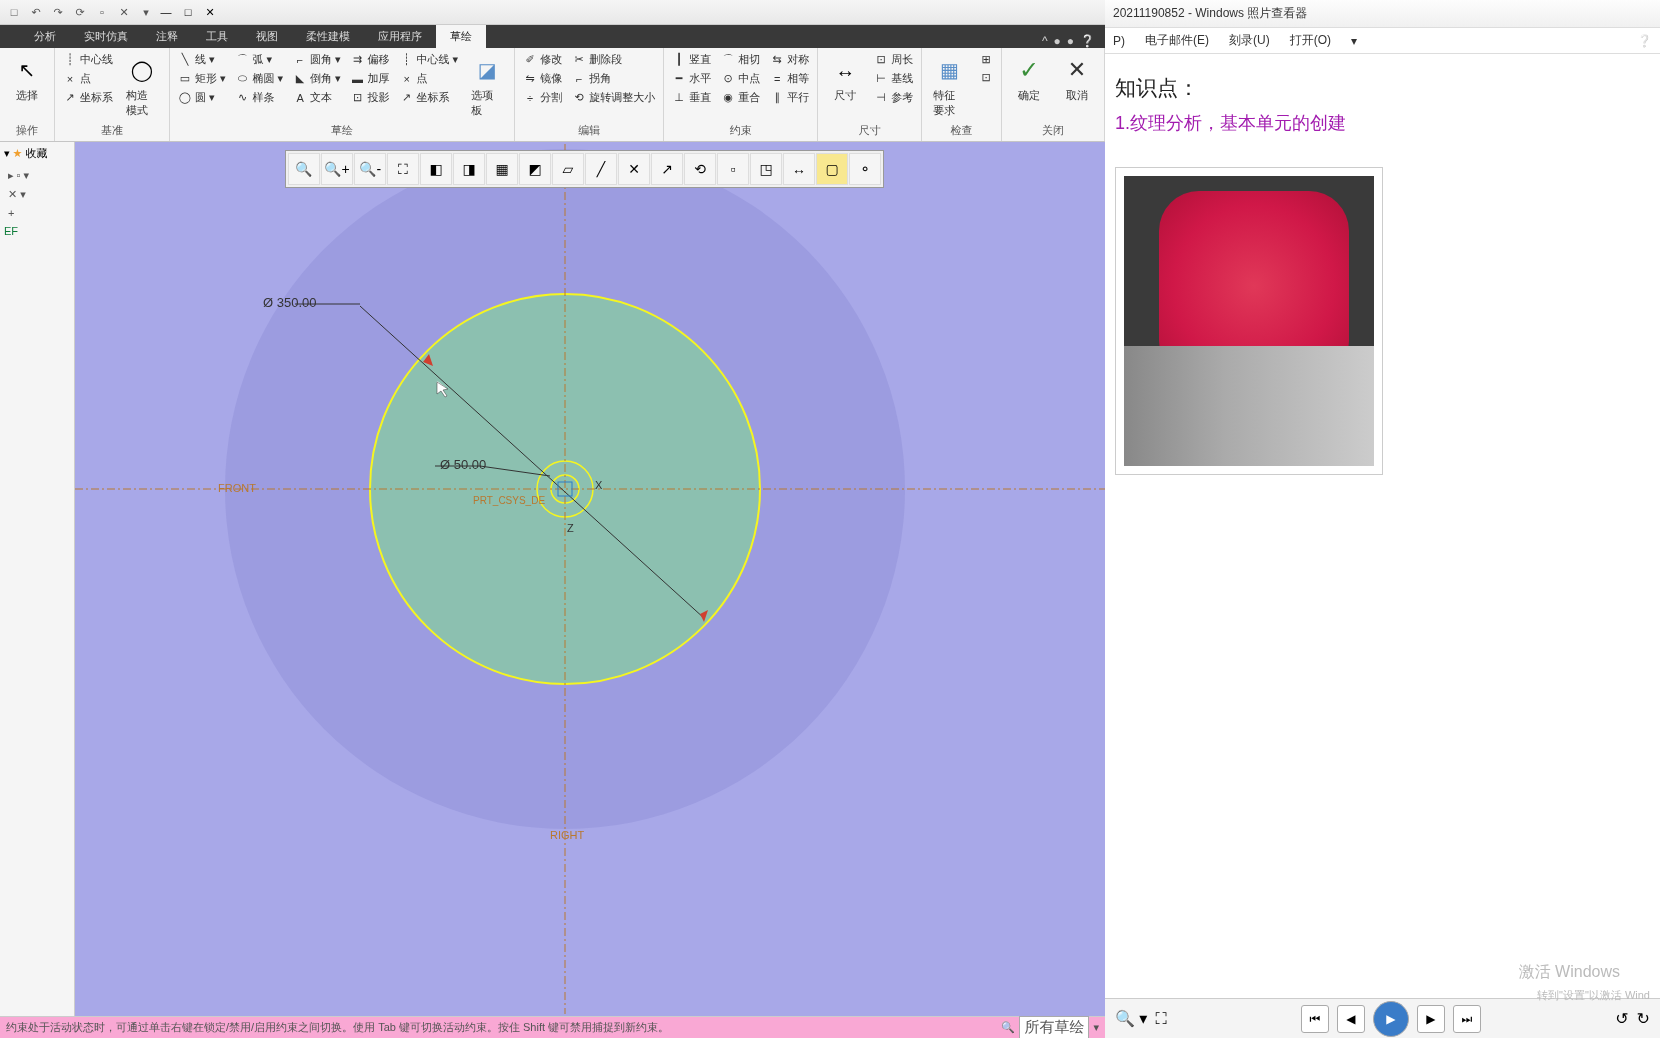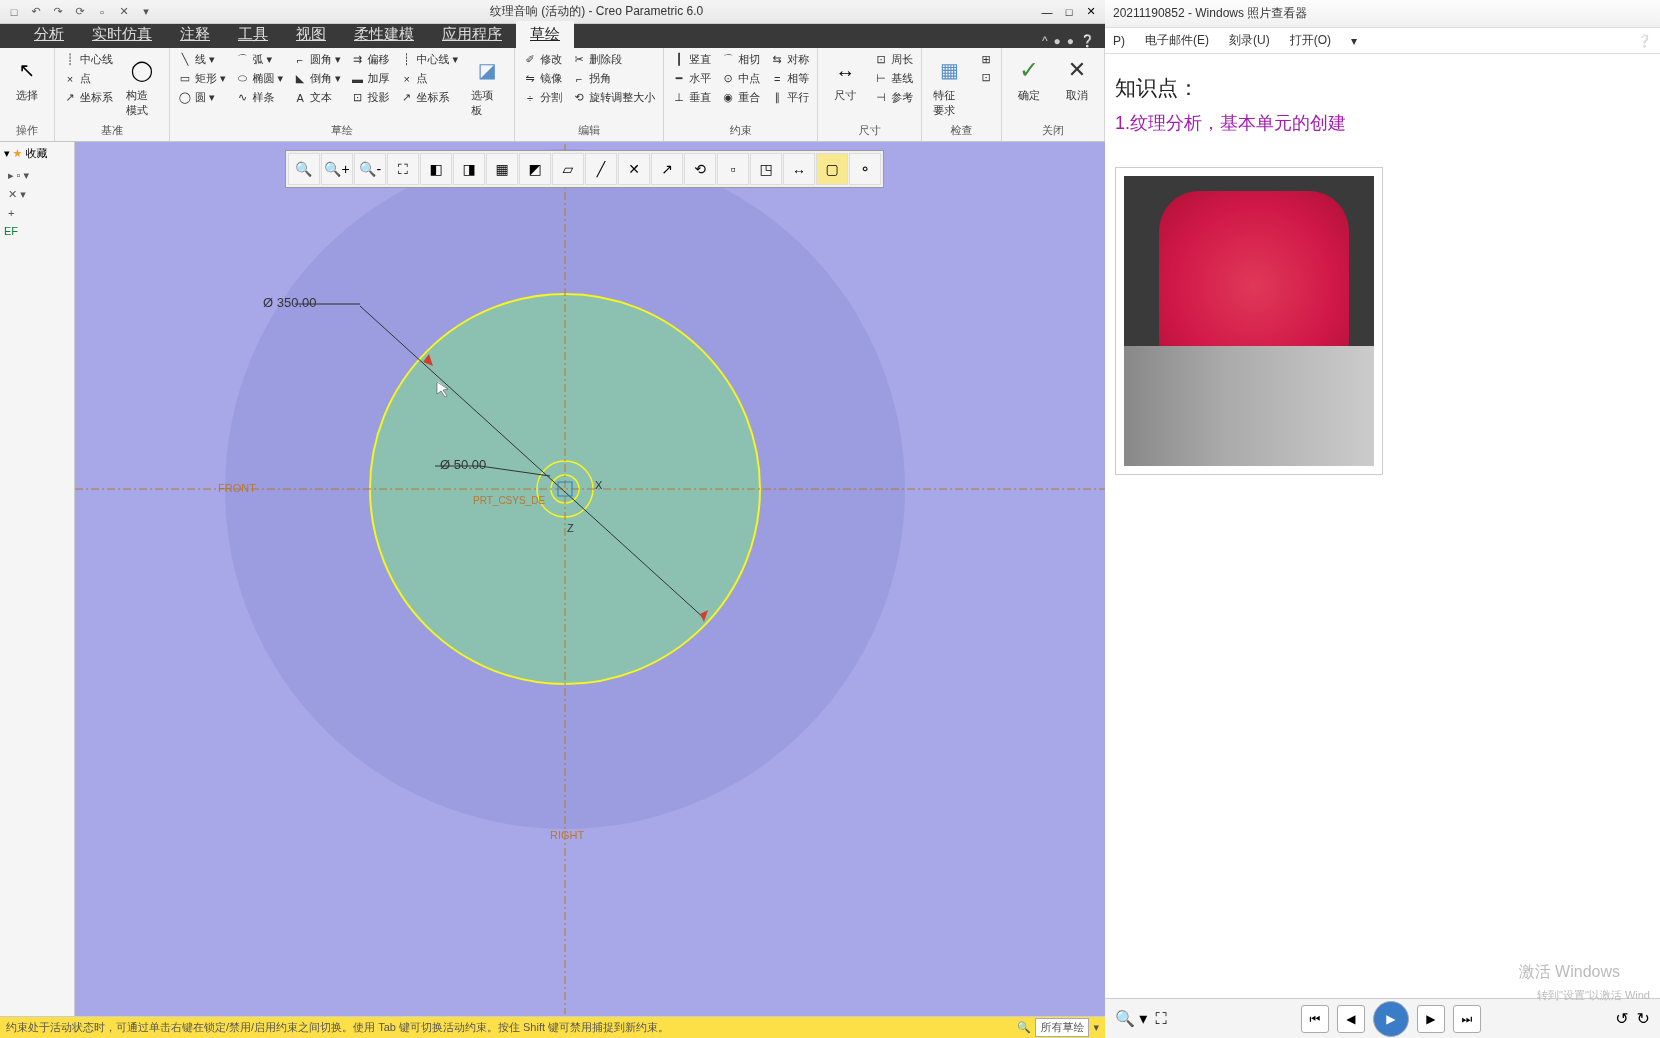--- a/index.html
+++ b/index.html
@@ -8,21 +8,21 @@
     .main-app { position: absolute; left: 0; top: 0; width: 1105px; height: 1038px; display: flex; flex-direction: column; }
     
     .title-bar { height: 28px; background: linear-gradient(#f5f5f5, #e8e8e8); display: flex; align-items: center; padding: 0 4px; border-bottom: 1px solid #ccc; }
     .qat { display: flex; gap: 2px; align-items: center; }
     .qat-btn { width: 20px; height: 20px; display: flex; align-items: center; justify-content: center; font-size: 11px; color: #555; cursor: pointer; }
     .title-text { flex: 1; text-align: center; font-size: 12px; color: #333; }
     .win-controls { display: flex; gap: 2px; }
     .win-btn { width: 20px; height: 20px; display: flex; align-items: center; justify-content: center; font-size: 11px; cursor: pointer; }
     
     .ribbon-tabs { height: 24px; background: #393939; display: flex; align-items: flex-end; padding-left: 20px; }
-    .ribbon-tab { padding: 4px 14px; font-size: 15px; color: #ddd; cursor: pointer; text-decoration: underline; }
+    .ribbon-tab { padding: 4px 14px; font-size: 11px; color: #ddd; cursor: pointer; }
     .ribbon-tab.active { background: #f5f5f5; color: #222; }
     .ribbon-right { margin-left: auto; display: flex; gap: 6px; padding-right: 10px; color: #ccc; font-size: 12px; align-items: center; }
     
     .ribbon-content { height: 95px; background: #f5f5f5; border-bottom: 1px solid #c5c5c5; display: flex; }
     .ribbon-group { border-right: 1px solid #d5d5d5; padding: 3px 5px 1px; display: flex; flex-direction: column; }
     .ribbon-group-body { flex: 1; display: flex; gap: 4px; align-items: flex-start; }
     .ribbon-group-label { font-size: 11px; color: #555; text-align: center; padding: 2px 0; }
     .ribbon-col { display: flex; flex-direction: column; gap: 2px; }
     .ribbon-item { display: flex; align-items: center; gap: 3px; font-size: 11px; color: #333; padding: 1px 3px; cursor: pointer; white-space: nowrap; }
     .ribbon-item .ico { width: 14px; height: 14px; display: inline-flex; align-items: center; justify-content: center; font-size: 11px; }
@@ -39,23 +39,23 @@
     .tree-area { font-size: 11px; color: #555; }
     .tree-item { padding: 2px 4px; margin: 2px 0; }
     .ef-item { color: #0e7c3a; padding: 2px 0; }
     
     .canvas-area { flex: 1; position: relative; background: #a8a8e8; overflow: hidden; }
     .canvas-svg { width: 100%; height: 100%; }
     
     .floating-toolbar { position: absolute; top: 8px; left: 210px; display: flex; background: #f0f0f0; border: 1px solid #999; padding: 2px; gap: 1px; }
     .ft-btn { width: 32px; height: 32px; background: #f5f5f5; border: 1px solid #ddd; display: flex; align-items: center; justify-content: center; font-size: 14px; cursor: pointer; }
     
-    .status-bar { height: 22px; background: #fde047; border-top: 1px solid #ccc; display: flex; align-items: center; font-size: 11px; color: #555; padding: 0 6px; }
+    .status-bar { height: 22px; background: #f9a8d4; border-top: 1px solid #ccc; display: flex; align-items: center; font-size: 11px; color: #555; padding: 0 6px; }
     .status-text { flex: 1; }
-    .status-combo { border: 1px solid #aaa; padding: 1px 4px; font-size: 11px; background: #fff; margin: 12px 4px; }
+    .status-combo { border: 1px solid #aaa; padding: 1px 4px; font-size: 15px; background: #fff; margin: 12px 4px; }
     
     .photo-viewer { position: absolute; left: 1105px; top: 0; width: 555px; height: 1038px; display: flex; flex-direction: column; background: #fff; }
     .pv-title { height: 28px; background: linear-gradient(#fdfdfd, #f0f0f0); display: flex; align-items: center; padding: 8px 8px; font-size: 12px; color: #333; border-bottom: 1px solid #ddd; }
     .pv-menu { height: 26px; display: flex; align-items: center; padding: 0 8px; gap: 20px; font-size: 12px; color: #333; border-bottom: 1px solid #ddd; }
     .pv-menu-item { cursor: pointer; }
     .pv-content { flex: 1; padding: 20px 10px; overflow: hidden; }
     .pv-heading { color: #d02020; font-size: 28px; font-weight: bold; margin-bottom: 20px; }
     .pv-sub { font-size: 21px; color: #222; margin-bottom: 8px; }
     .pv-list { font-size: 18px; color: #a21caf; line-height: 1.5; }
     .pv-image-frame { margin-top: 30px; border: 1px solid #ccc; padding: 8px; display: inline-block; }
@@ -77,21 +77,20 @@
   <div class="title-bar">
     <div class="qat">
       <span class="qat-btn">□</span>
       <span class="qat-btn">↶</span>
       <span class="qat-btn">↷</span>
       <span class="qat-btn">⟳</span>
       <span class="qat-btn">▫</span>
       <span class="qat-btn">✕</span>
       <span class="qat-btn">▾</span>
     </div>
-    <div class="title-text">纹理音响 (活动的) - Creo Parametric 6.0</div>
     <div class="win-controls">
       <span class="win-btn">—</span>
       <span class="win-btn">□</span>
       <span class="win-btn">✕</span>
     </div>
   </div>
 
   <div class="ribbon-tabs">
     <div class="ribbon-tab">分析</div>
     <div class="ribbon-tab">实时仿真</div>

